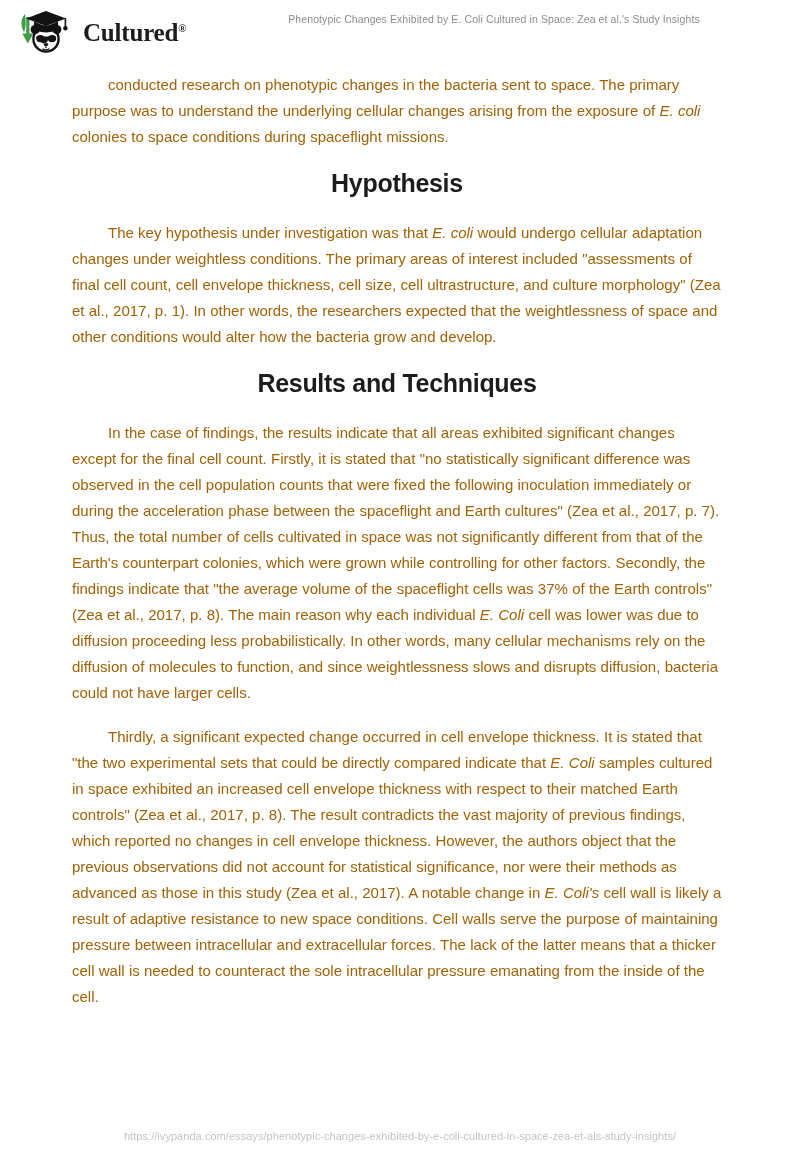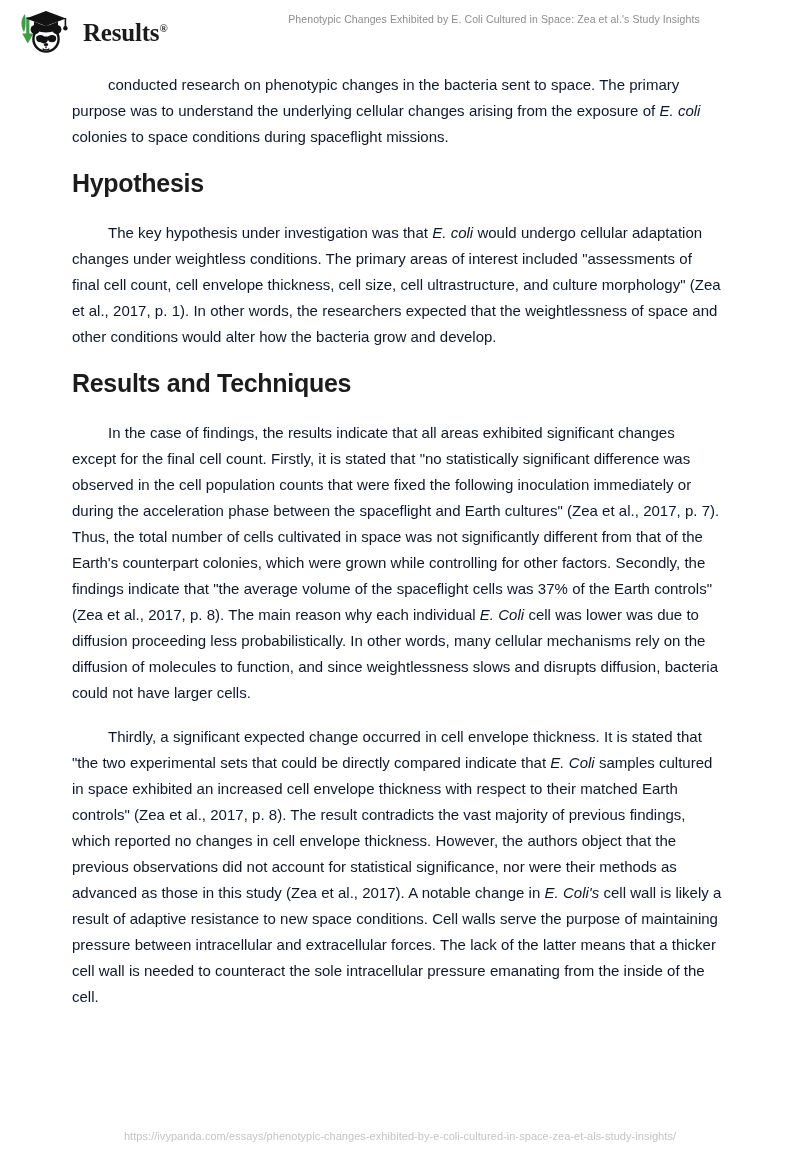--- a/index.html
+++ b/index.html
@@ -71,39 +71,40 @@
   
   .doc {
     position: absolute;
     left: 72px;
     top: 72px;
     width: 650px;
   }
   .para {
     font-size: 15px;
     line-height: 26px;
-    color: #0f172a;
+    color: #a16207;
     margin: 0 0 18px 0;
     text-indent: 36px;
     text-align: left;
     word-spacing: 0.1px;
   }
   .para i, .para em {
     font-style: italic;
   }
   h2.section-heading {
     font-size: 25px;
     line-height: 30px;
     font-weight: bold;
     color: #1c1c1c;
     margin: 14px 0 22px 0;
     letter-spacing: -0.3px;
   }
   h2.section-heading.tight-top {
     margin-top: 18px;
+    text-align: center;
   }
 
   
   .page-footer {
     position: absolute;
     left: 0;
     bottom: 16px;
     width: 800px;
     text-align: center;
   }
@@ -149,21 +150,21 @@
         <ellipse cx="24.4" cy="30.6" rx="4.2" ry="3.6"></ellipse>
         <ellipse cx="36.0" cy="30.6" rx="4.2" ry="3.6"></ellipse>
       </g>
 
       <g fill="#121212">
         <ellipse cx="30" cy="36.6" rx="2.3" ry="1.5"></ellipse>
         <path d="M30 38.2 L30 40.2" stroke="#121212" stroke-width="1.3" fill="none"></path>
         <path d="M26.6 40.6 C28.2 42.4, 31.8 42.4, 33.4 40.6" stroke="#121212" stroke-width="1.3" fill="none"></path>
       </g>
     </svg>
-    <div class="brand-word"><span>Results</span><span class="reg">®</span></div>
+    <div class="brand-word"><span>Cultured</span><span class="reg">®</span></div>
   </div>
 
   <div class="header-title">Phenotypic Changes Exhibited by E. Coli Cultured in Space: Zea et al.'s Study Insights</div>
 </div>
 
 <main class="doc">
     <p class="para"><span>conducted research on phenotypic changes in the bacteria sent to space. The primary purpose was to understand the underlying cellular changes arising from the exposure of </span><i>E. coli</i><span> colonies to space conditions during spaceflight missions.</span></p>
     <h2 class="section-heading tight-top">Hypothesis</h2>
     <p class="para"><span>The key hypothesis under investigation was that </span><i>E. coli</i><span> would undergo cellular adaptation changes under weightless conditions. The primary areas of interest included "assessments of final cell count, cell envelope thickness, cell size, cell ultrastructure, and culture morphology" (Zea et al., 2017, p. 1). In other words, the researchers expected that the weightlessness of space and other conditions would alter how the bacteria grow and develop.</span></p>
     <h2 class="section-heading tight-top">Results and Techniques</h2>

